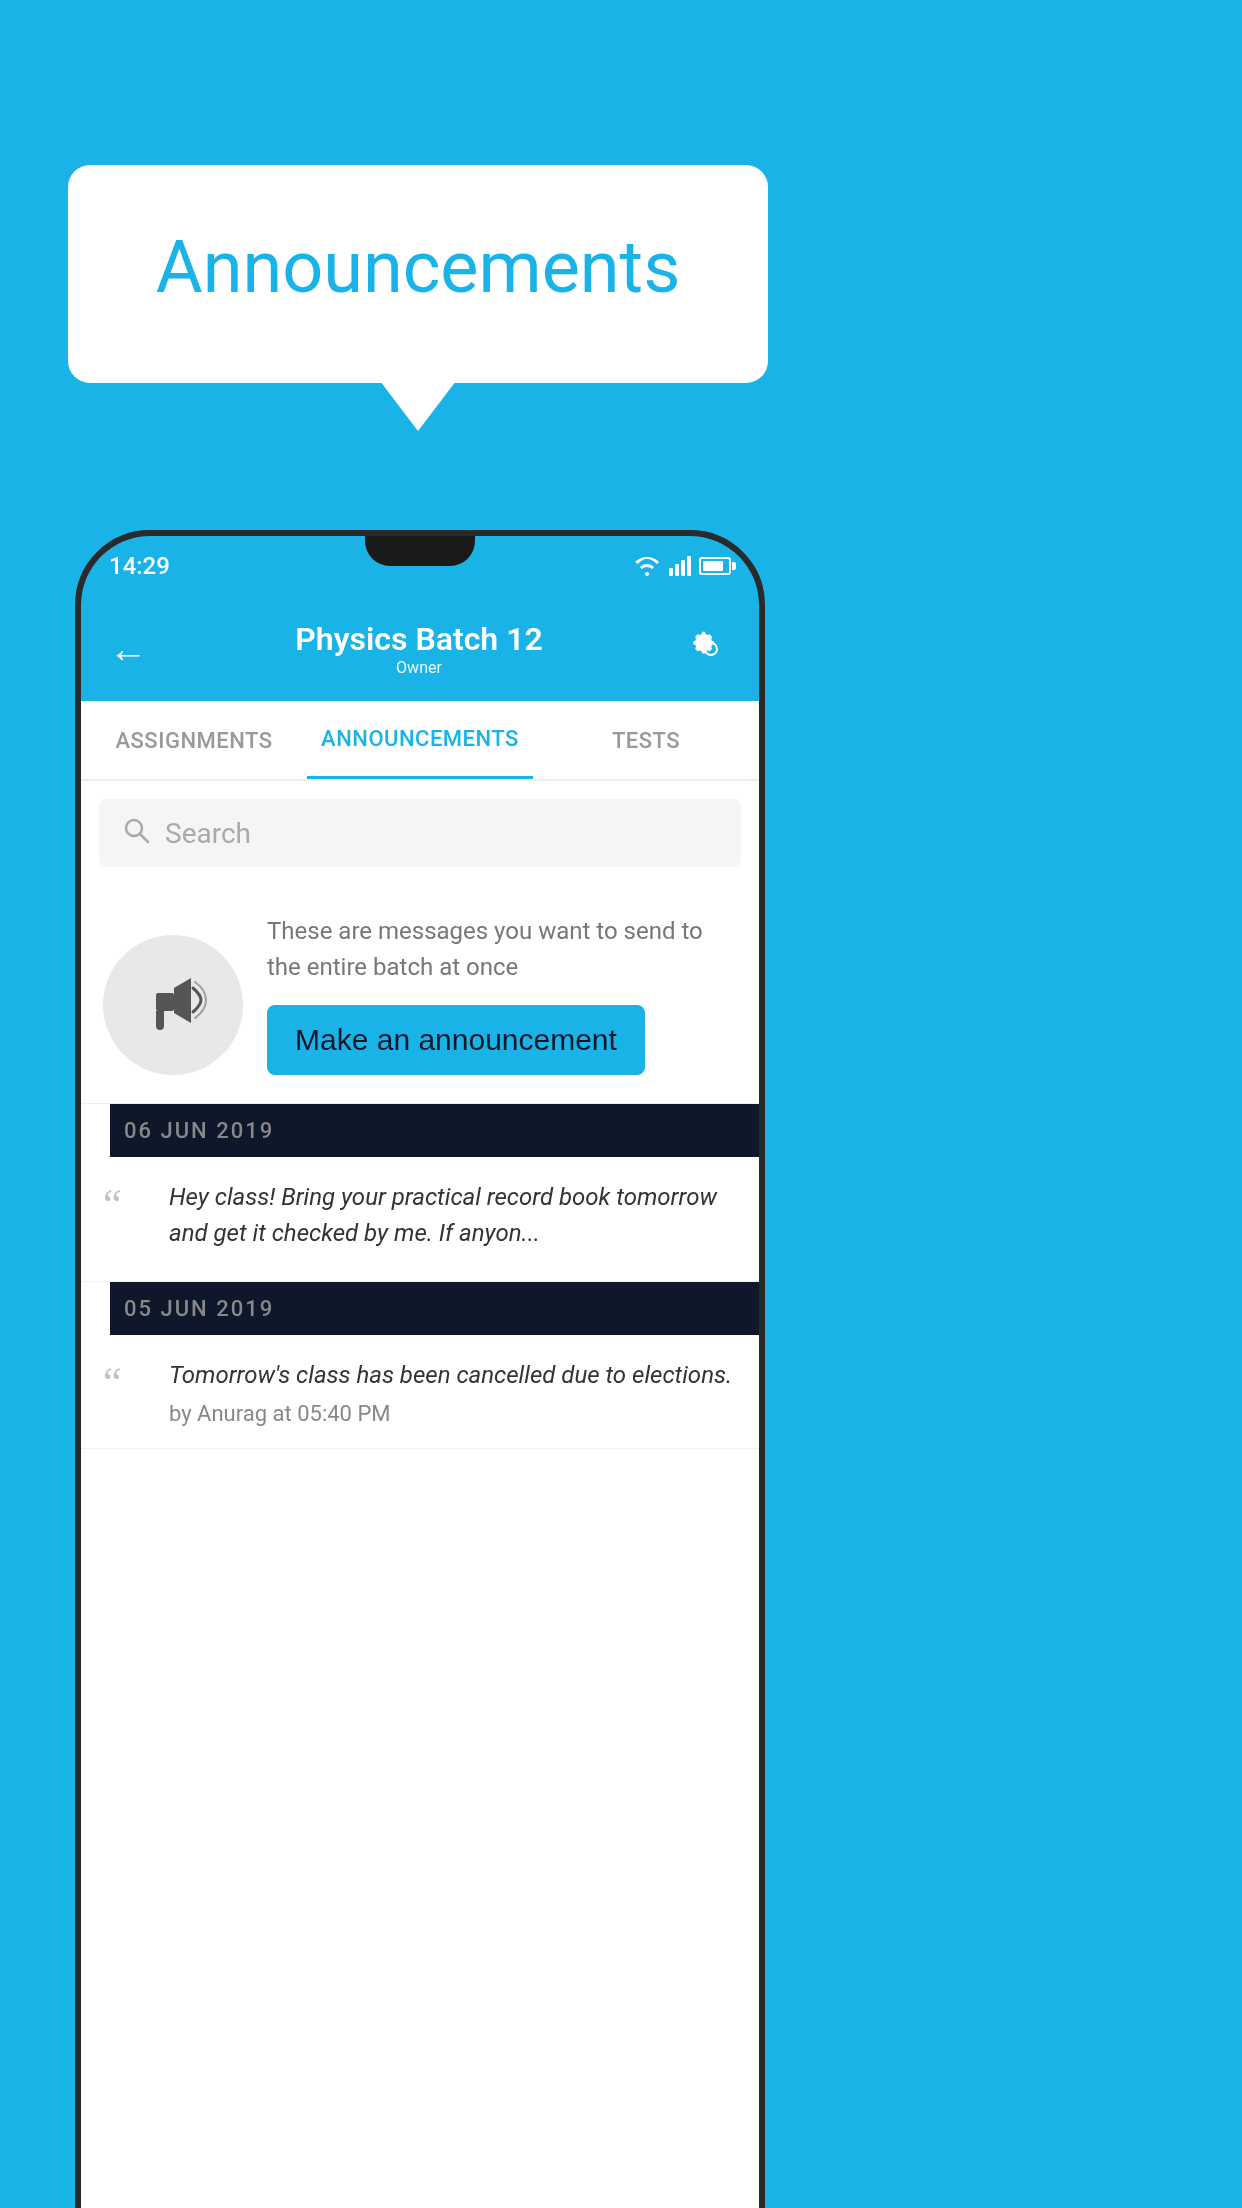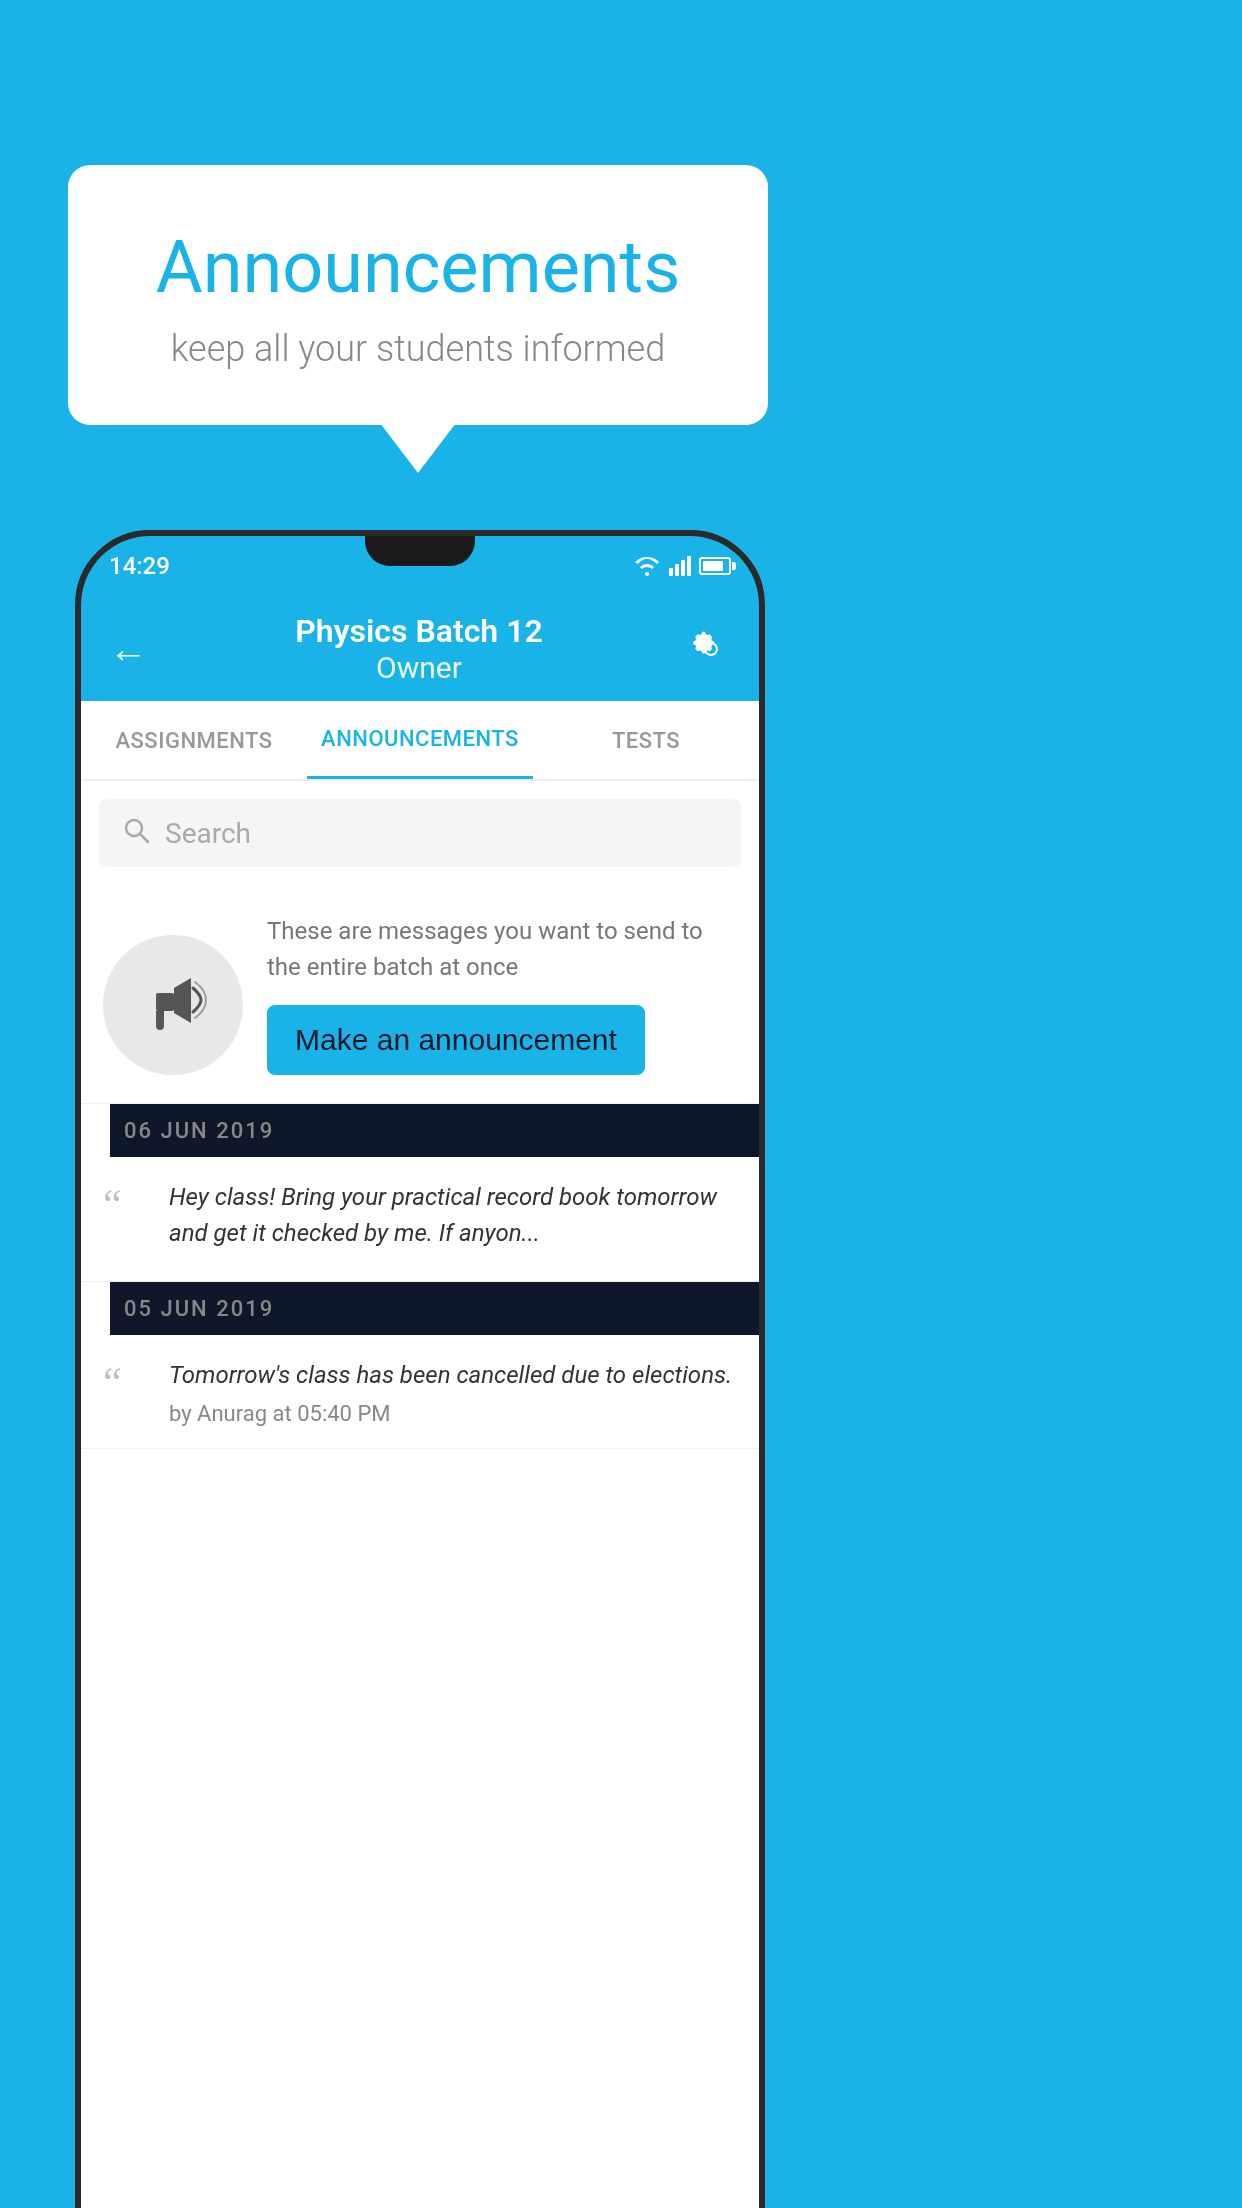--- a/index.html
+++ b/index.html
@@ -153,21 +153,21 @@
     }
 
     .header-title {
       color: white;
       font-size: 32px;
       font-weight: 600;
     }
 
     .header-subtitle {
       color: rgba(255,255,255,0.9);
-      font-size: 30px;
+      font-size: 16px;
     }
 
     
     .tabs {
       background: white;
       display: flex;
       height: 80px;
       border-bottom: 2px solid #eee;
     }
 
@@ -306,21 +306,20 @@
     .announcement-by {
       font-size: 22px;
       color: #888;
     }
   </style>
 </head>
 <body>
 
 <div class="speech-bubble">
   <div class="bubble-title">Announcements</div>
-  <div class="bubble-subtitle">keep all your students informed</div>
 </div>
 
 <div class="phone-frame">
   <div class="phone-notch"></div>
 
   <div class="status-bar">
     <span class="status-time">14:29</span>
     <div class="status-icons">
 
       <svg width="28" height="20" viewBox="0 0 28 20" fill="white">

